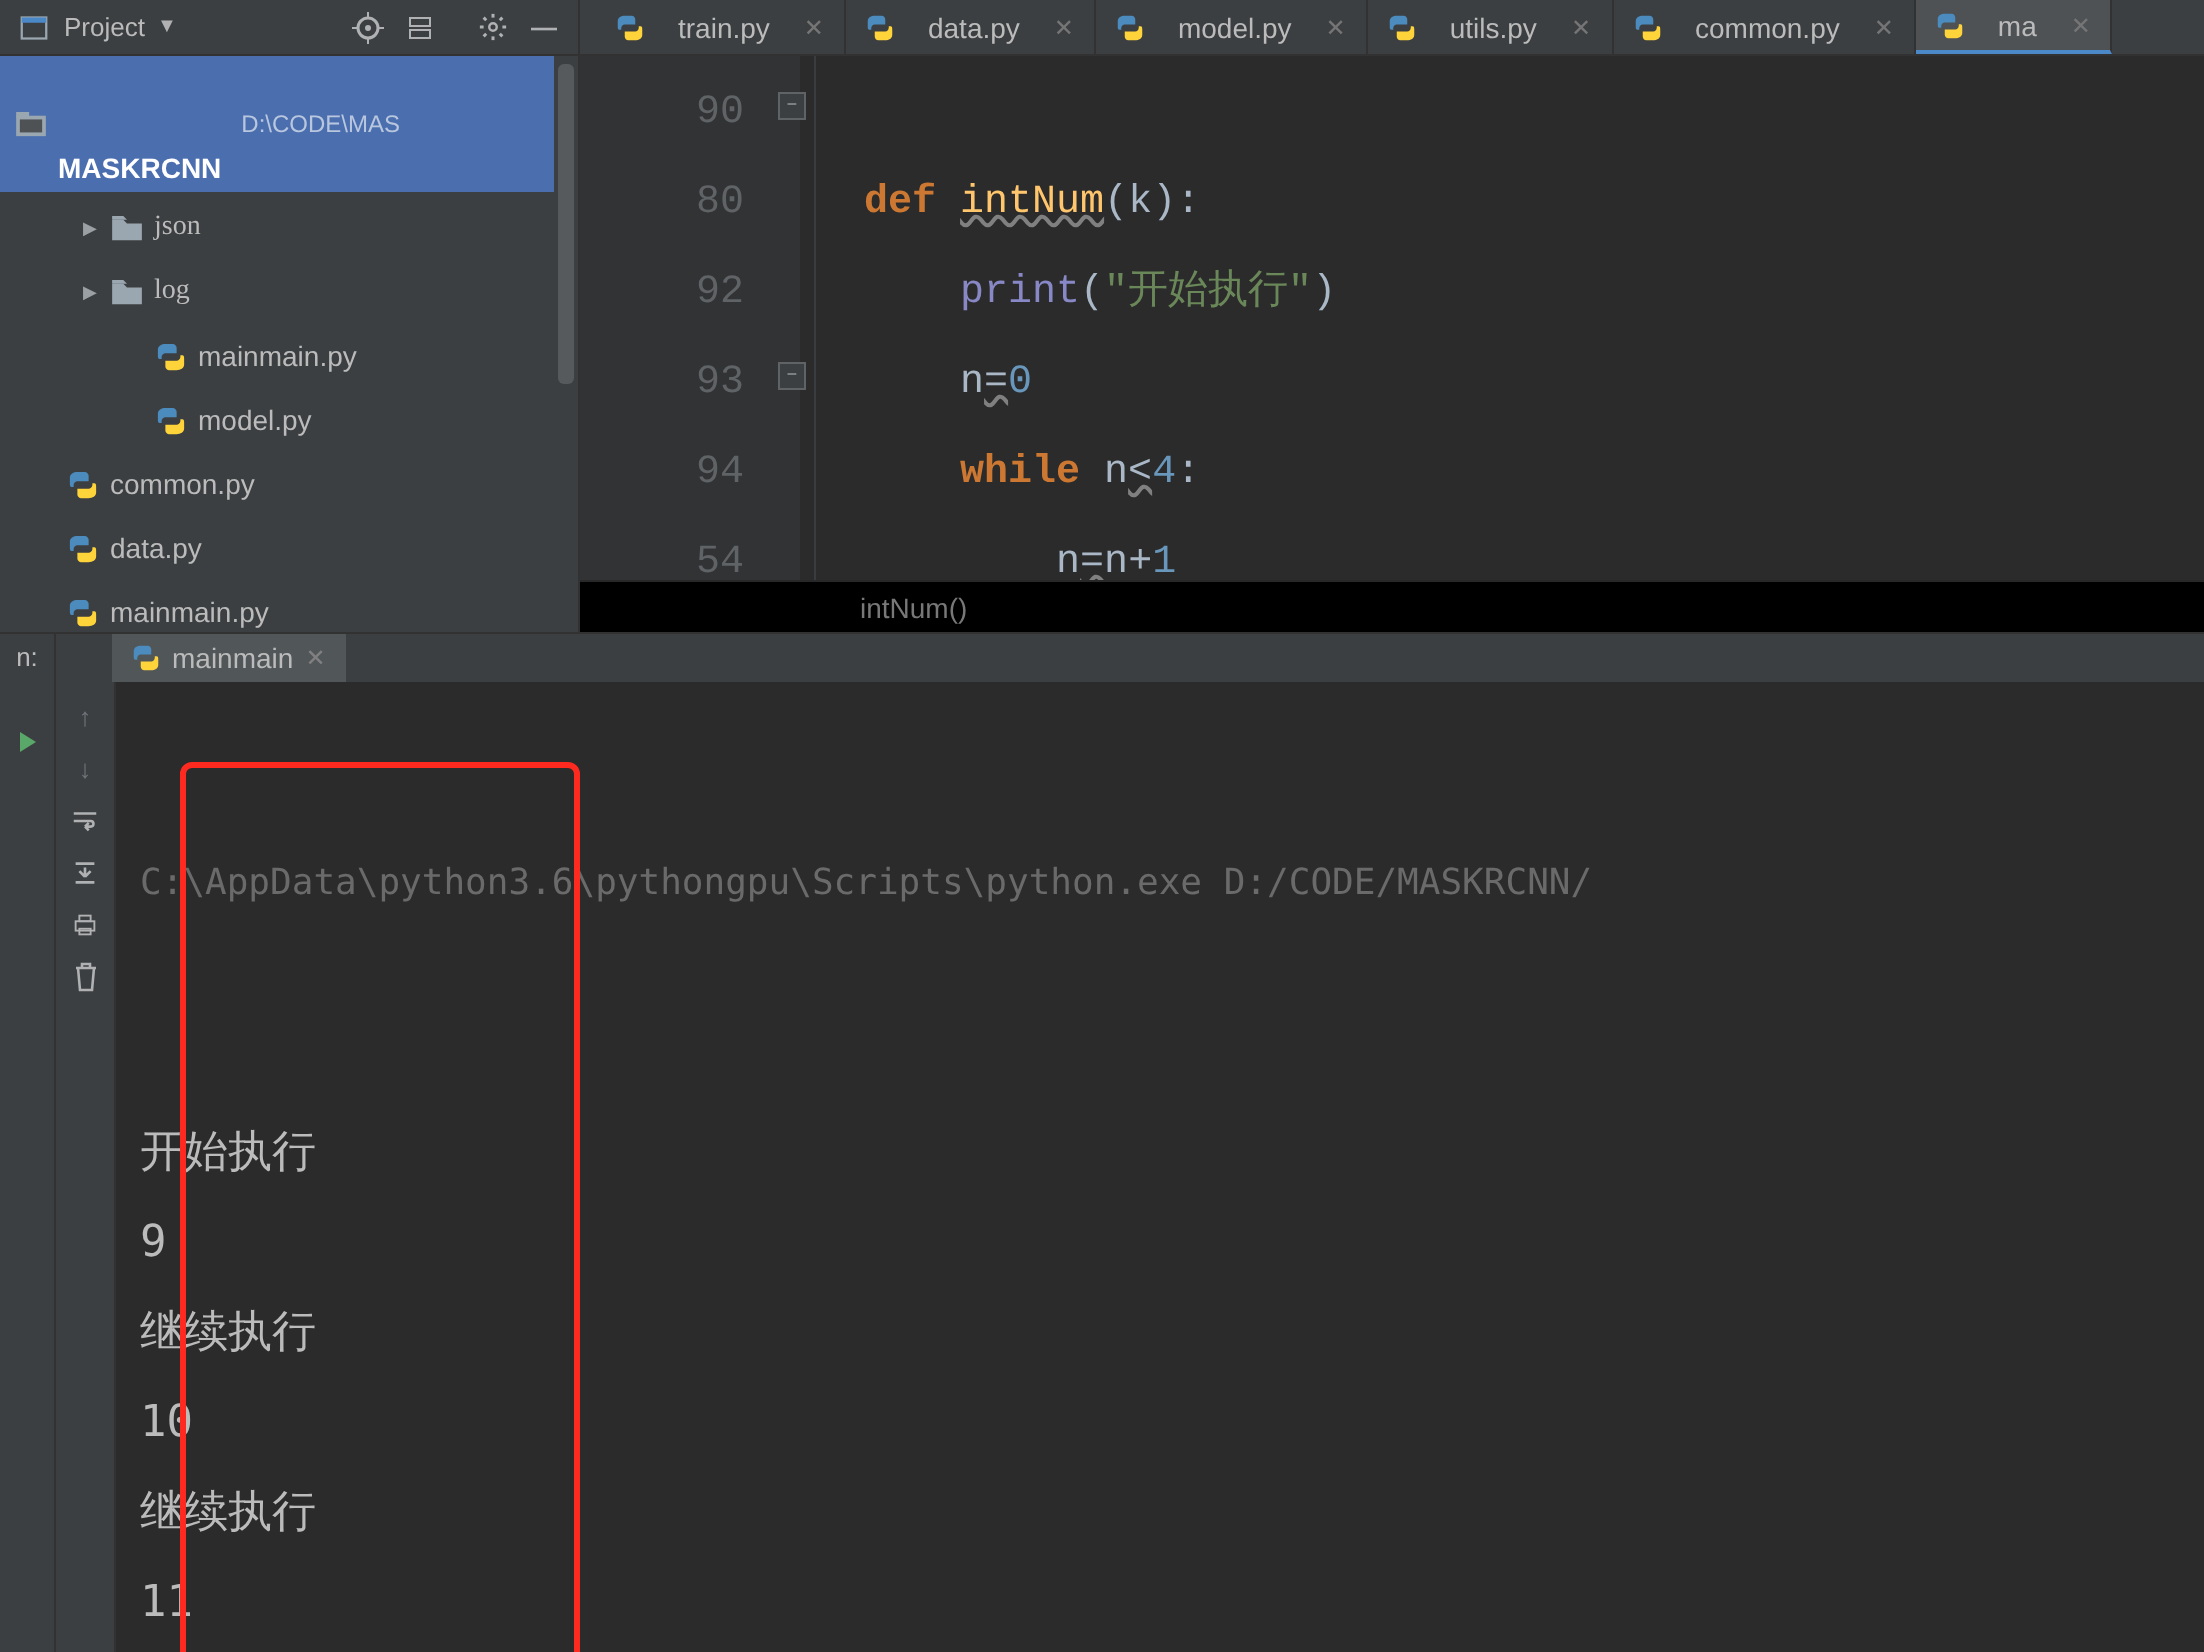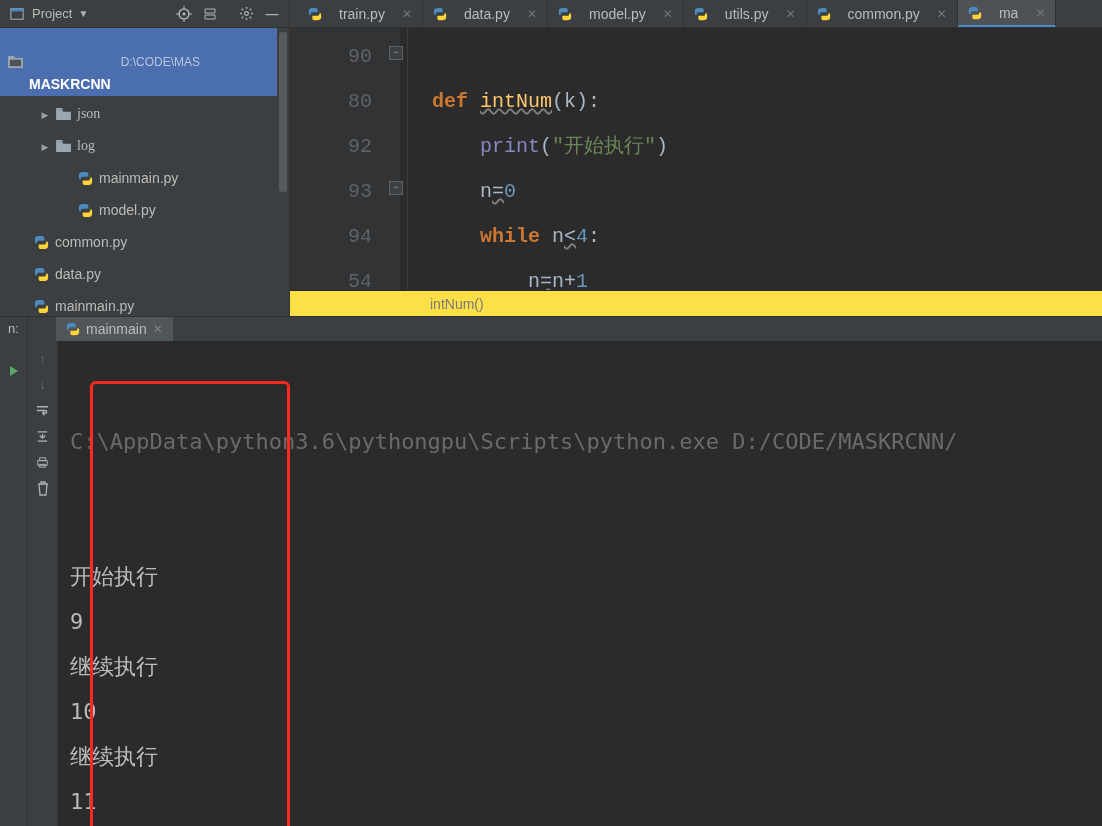--- a/index.html
+++ b/index.html
@@ -137,21 +137,21 @@
     border-right:1px solid #3a3d3f;
   }
   .fold-marker {
     position:absolute; left:99px; width:14px; height:14px;
     border:1px solid #606366; background:#3c3f41;
     display:flex; align-items:center; justify-content:center;
     color:#9aa0a3; font-size:9px;
   }
   .breadcrumb {
     height:26px;
-    background:#fde047;
+    background:#000000;
     border-top:1px solid #282828;
     display:flex; align-items:center;
     padding-left:140px;
     color:#787878; font-size:14px;text-align:center;
   }
 
   
   .run-panel {
     height:510px;
     display:flex;
@@ -196,21 +196,21 @@
     padding: 2px 12px 10px 12px;
     font-family: "Consolas","Microsoft YaHei", monospace;
     font-size:22px;
     line-height:45px;
     color:#bbbbbb;
     white-space:pre;
     position:relative;
   }
   .console-cmd {
     color:#6a6a6a;
-    font-size:22px;
+    font-size:18px;
     margin-top:-14px;
   }
   .highlight-box {
     position:absolute;
     left:62px;
     top:40px;
     width:200px;
     height:460px;
     border:3px solid #ff2a1f;
     border-radius:6px;

